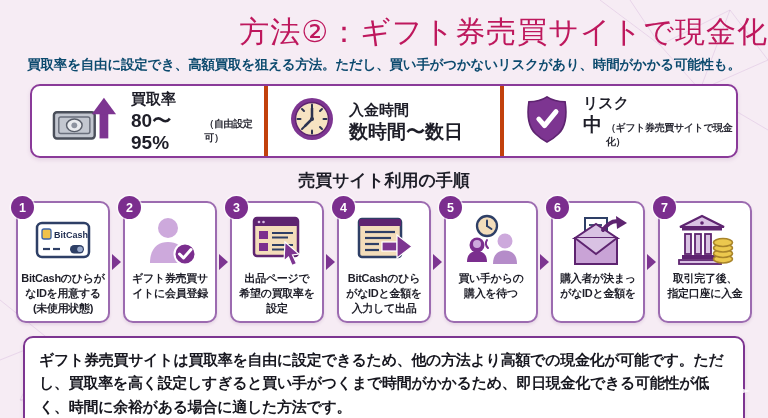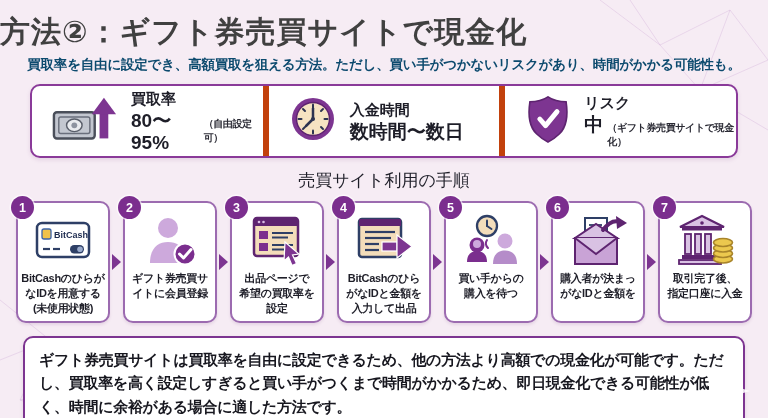--- a/index.html
+++ b/index.html
@@ -9,24 +9,24 @@
     background:#f6ecf4;
     color:#1e1e28;
     overflow:hidden;
     position:relative;
   }
   .page{ position:relative; width:768px; height:418px; padding-top:13px; }
   .bg-pattern{ position:absolute; top:0; left:0; width:768px; height:418px; pointer-events:none; }
 
   
   .title{
-    text-align:left;
+    text-align:right;
     font-size:30px;
-    font-weight:bold;
-    color:#404040;
+    font-weight:normal;
+    color:#be185d;
     letter-spacing:1px;
     line-height:38px;
     position:relative;
   }
   .subtitle{
     text-align:center;
     font-size:13.5px;
     font-weight:bold;
     color:#0c4a6e;
     margin-top:5px;
@@ -47,32 +47,32 @@
     box-shadow:0 2px 4px rgba(120,60,130,0.14);
     position:relative;
   }
   .stat{
     flex:1;
     display:flex;
     align-items:center;
     padding-left:20px;
     gap:13px;
   }
-  .stat + .stat{ border-left:6px solid #c2410c; }
+  .stat + .stat{ border-left:4px solid #c2410c; }
   .stat-text{ display:flex; flex-direction:column; justify-content:center; }
   .stat-label{ font-size:15px; font-weight:bold; line-height:19px; }
   .stat-valueline{ display:flex; align-items:baseline; gap:4px; margin-top:2px; }
   .stat-value{ font-size:19px; font-weight:bold; line-height:22px; }
   .stat-note{ font-size:10px; font-weight:bold; color:#2a2a34; letter-spacing:-0.4px;font-family:Liberation Mono, monospace; }
 
   
   .proc-heading{
     text-align:center;
     font-size:17px;
-    font-weight:normal;
+    font-weight:bold;
     margin-top:11px;
     color:#1e1e28;
     position:relative;
   }
   .steps{
     display:flex;
     justify-content:center;
     align-items:center;
     margin-top:9px;
     padding:0 10px;

